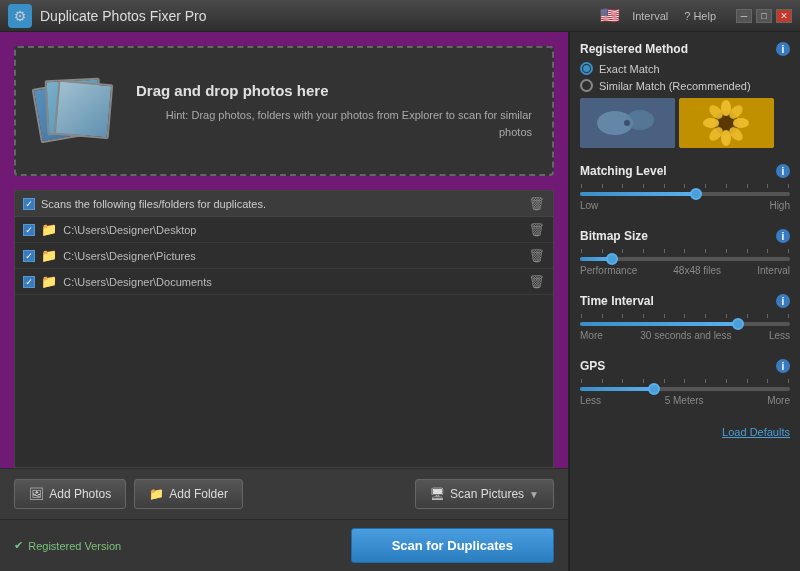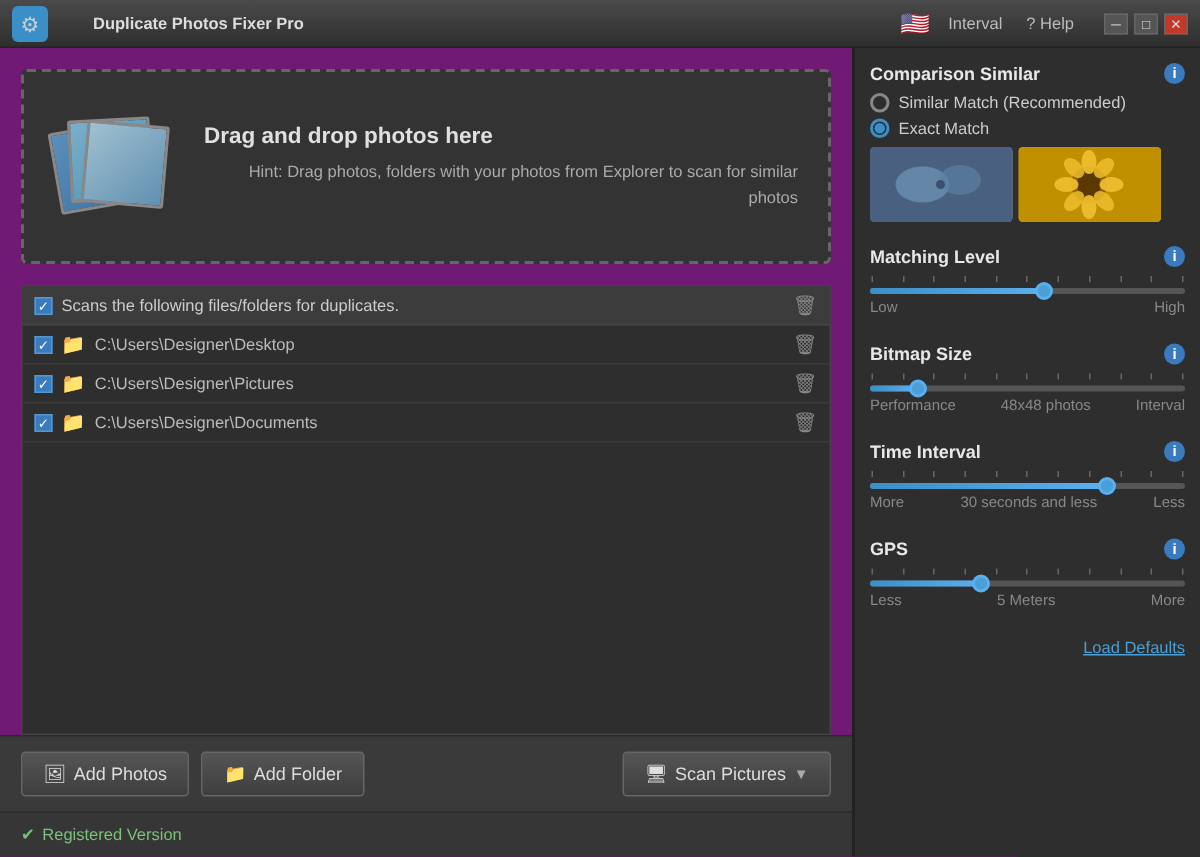--- a/index.html
+++ b/index.html
@@ -33,23 +33,22 @@
       height: 24px;
       background: #3a8fc7;
       border-radius: 4px;
       display: flex;
       align-items: center;
       justify-content: center;
       font-size: 14px;
     }
     .titlebar-title {
       color: #ddd;
-      font-size: 11px;
-      font-weight: bold;
-      margin-left: 22px;
+      font-size: 14px;
+      font-weight: normal;
     }
     .titlebar-right {
       display: flex;
       align-items: center;
       gap: 8px;
     }
     .titlebar-right .flag {
       font-size: 16px;
     }
     .titlebar-right .tb-btn {
@@ -515,40 +514,41 @@
         <span>Scan Pictures</span>
         <span class="dropdown-arrow">▼</span>
       </button>
     </div>
 
     <div class="scan-bar">
       <div class="registered-badge">
         <span>✔</span>
         <span>Registered Version</span>
       </div>
+      <button class="btn-scan-duplicates">Scan for Duplicates</button>
     </div>
 
   </div>
 
   <div class="right-panel">
 
     <div class="settings-section">
       <div class="settings-title">
-        <span>Comparison Similar</span>
+        <span>Registered Method</span>
         <div class="info-icon">i</div>
+      </div>
+      <div class="radio-row">
+        <div class="radio-outer selected">
+          <div class="radio-inner"></div>
+        </div>
+        <span>Exact Match</span>
       </div>
       <div class="radio-row">
         <div class="radio-outer"></div>
         <span>Similar Match (Recommended)</span>
-      </div>
-      <div class="radio-row">
-        <div class="radio-outer selected">
-          <div class="radio-inner"></div>
-        </div>
-        <span>Exact Match</span>
       </div>
 
       <div class="photo-thumbs">
         <div class="thumb thumb-butterfly">
           <svg width="95" height="50" viewBox="0 0 95 50">
             <rect width="95" height="50" fill="#4a6080"></rect>
             <ellipse cx="35" cy="25" rx="18" ry="12" fill="#6a90b0" opacity="0.8"></ellipse>
             <ellipse cx="60" cy="22" rx="14" ry="10" fill="#5a80a0" opacity="0.7"></ellipse>
             <circle cx="47" cy="25" r="3" fill="#3a5070"></circle>
           </svg>
@@ -619,21 +619,21 @@
           <div class="tick"></div>
             <div class="tick"></div>
             <div class="tick"></div>
         </div>
         <div class="slider-track">
           <div class="slider-fill" style="width: 15%"></div>
           <div class="slider-thumb" style="left: 15%"></div>
         </div>
         <div class="slider-labels">
           <span>Performance</span>
-          <span class="slider-label-center">48x48 photos</span>
+          <span class="slider-label-center">48x48 files</span>
           <span>Interval</span>
         </div>
       </div>
     </div>
 
     <div class="settings-section">
       <div class="settings-title">
         <span>Time Interval</span>
         <div class="info-icon">i</div>
       </div>

